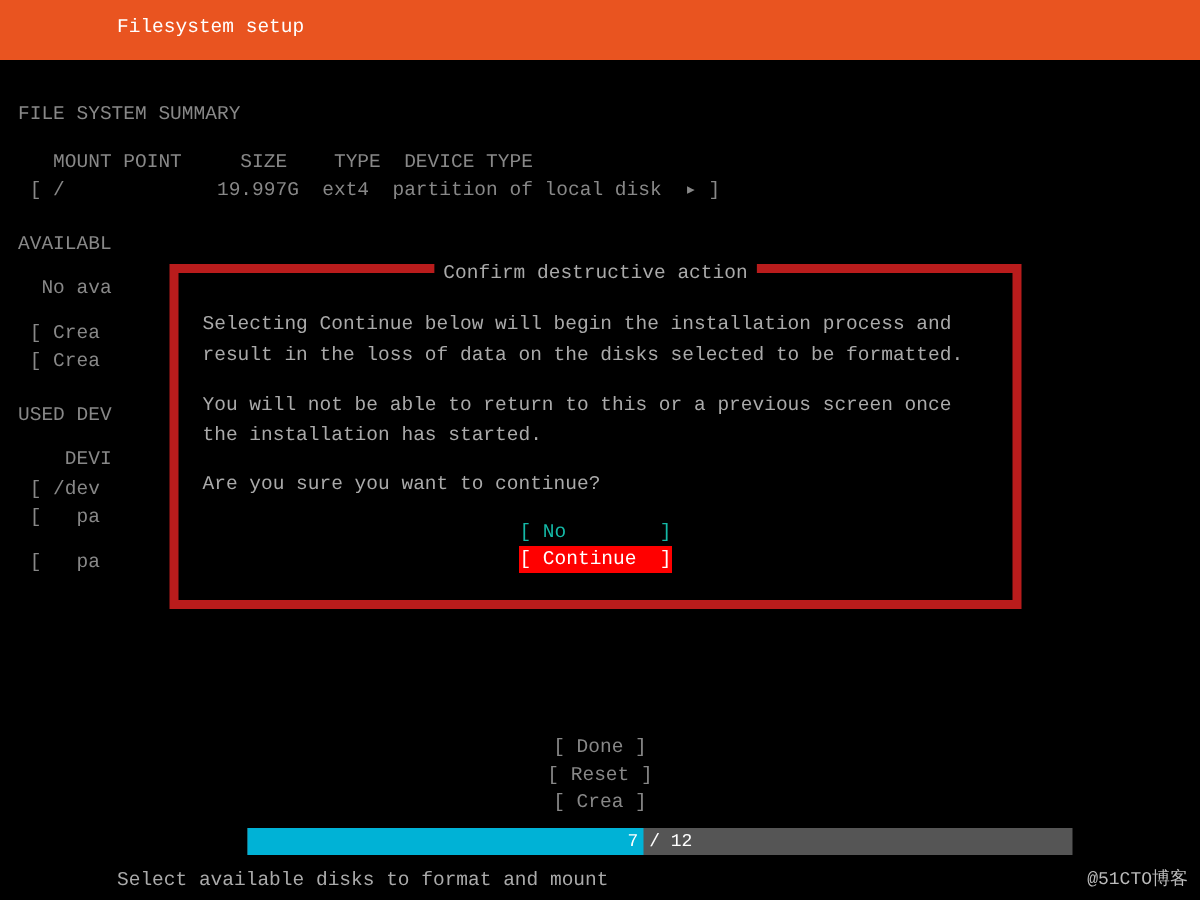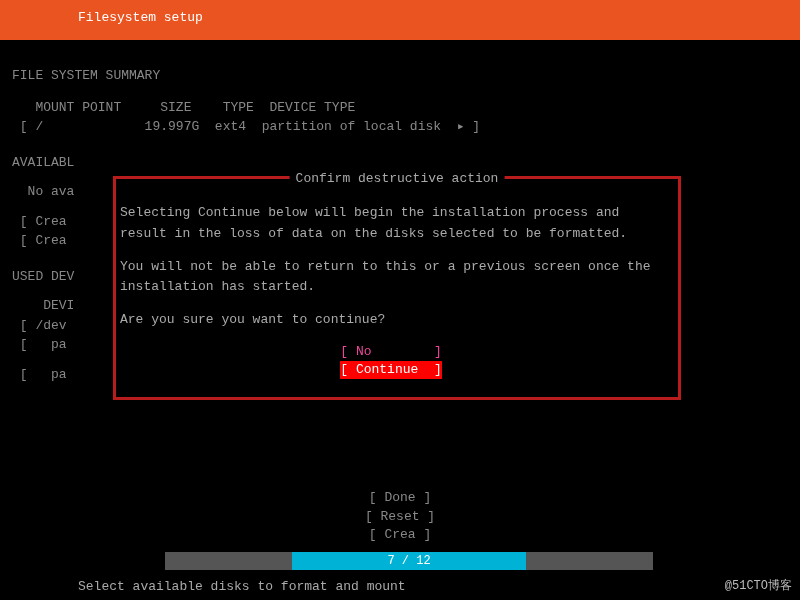--- a/index.html
+++ b/index.html
@@ -35,26 +35,25 @@
       width: 100%;
       text-align: center;
       color: #888;
       line-height: 1.4;
       margin-top: 39px;
     }
     .progress-container {
       position: absolute;
       bottom: 30px;
       left: 165px;
-      width: 488px;
+      width: 550px;
       height: 18px;
       background: #555;
       display: flex;
       align-items: center;
-      justify-content: center;
     }
     .progress-fill {
       background: #00b2d6;
       height: 100%;
       width: 48%;
     }
     .progress-text {
       position: absolute;
       left: 0; right: 0;
       text-align: center;
@@ -75,23 +74,23 @@
       bottom: 6px;
       color: #bbb;
       font-size: 12px;
       margin-left: 36px;
     }
     .dialog {
       position: absolute;
       top: 176px;
       left: 113px;
       width: 568px;
-      border: 3px solid #b91c1c;
+      border: 6px solid #b91c1c;
       background: #000;
-      padding: 10px 16px 18px 4px;
+      padding: 10px 16px 18px 16px;
       color: #aaa;
     }
     .dialog-title {
       position: absolute;
       top: -8px;
       left: 50%;
       transform: translateX(-50%);
       background: #000;
       padding: 0 6px;
       color: #aaa;
@@ -100,21 +99,21 @@
     .dialog-body {
       margin-top: 14px;
       line-height: 1.6;
     }
     .dialog-body p { margin-bottom: 12px; }
     .dialog-buttons {
       text-align: center;
       margin-top: 4px;
       line-height: 1.4;
     }
-    .btn-no { color: #ec4899; white-space: pre; }
+    .btn-no { color: #14b8a6; white-space: pre; }
     .btn-continue {
       background: #f00;
       color: #fff;
       white-space: pre;
       display: inline-block;
     }
   </style>
 </head>
 <body>
 

